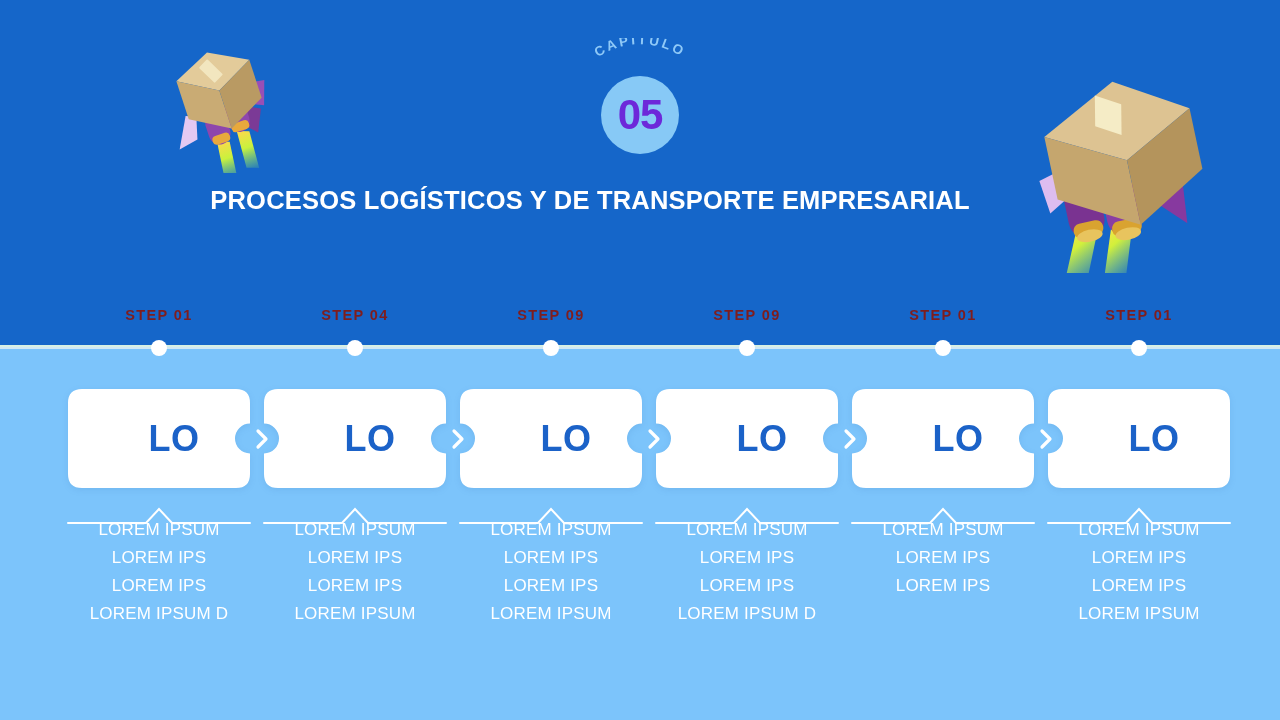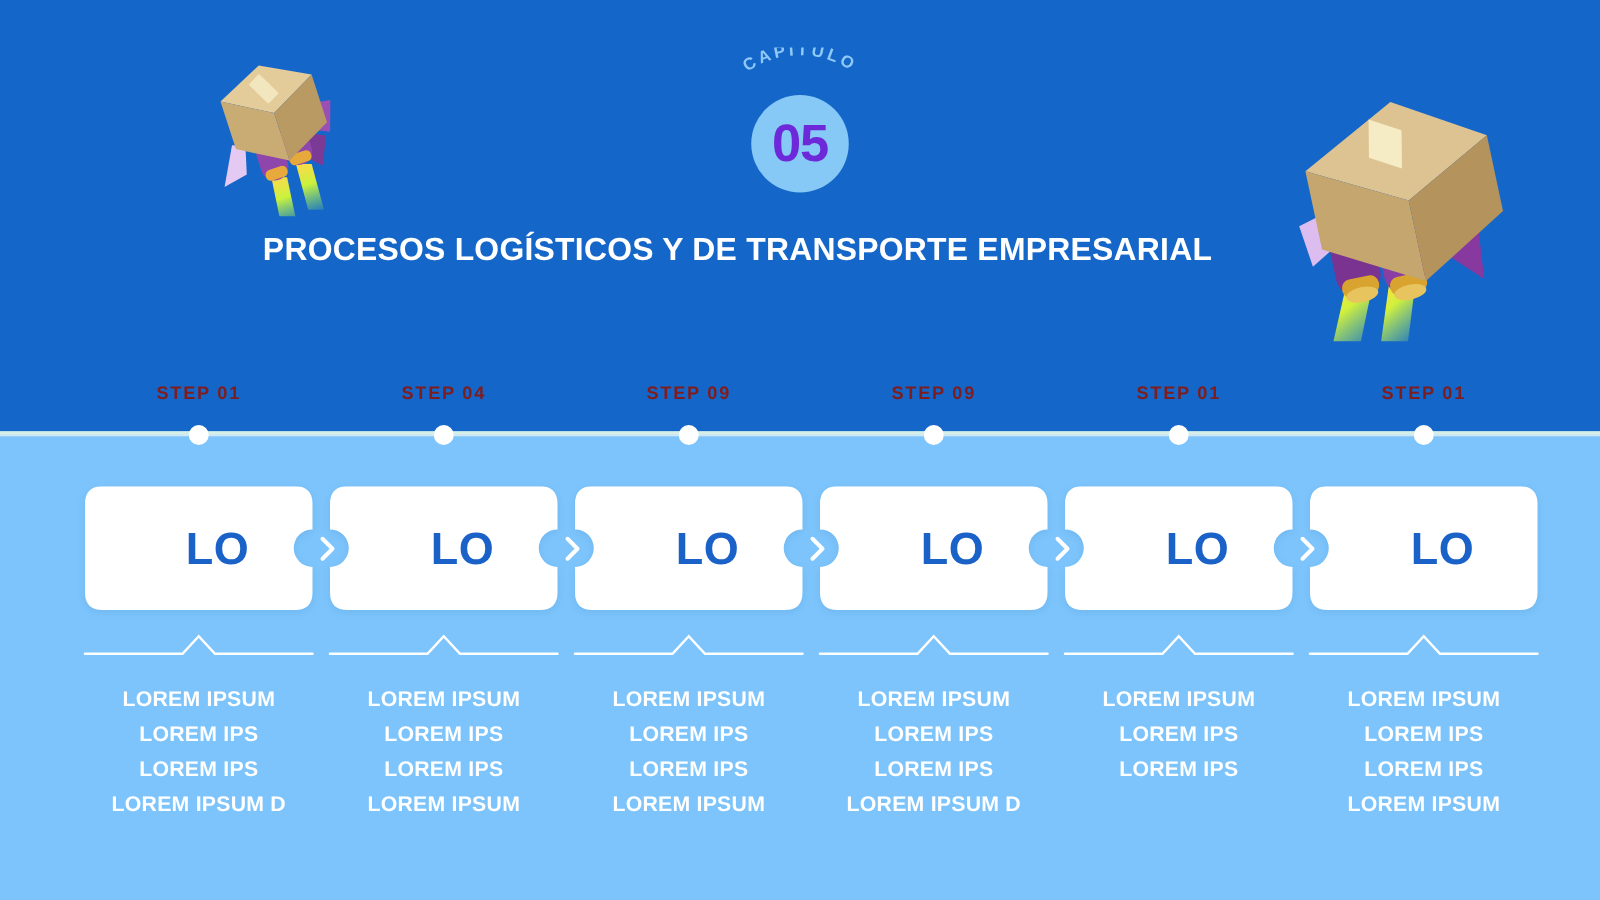--- a/index.html
+++ b/index.html
@@ -76,22 +76,22 @@
   }
   .chev {
     position:absolute; top:427px; width:22px; height:24px;
   }
 
   
   .bracket { position:absolute; top:505px; width:186px; height:22px; }
 
   
   .body-text {
-    position:absolute; top:546px; width:210px; text-align:center;
-    font-size:17px; color:#ffffff; line-height:28px; font-weight:700;
+    position:absolute; top:516px; width:210px; text-align:center;
+    font-size:17px; color:#ffffff; line-height:28px; font-weight:400;
     letter-spacing:0.2px;
   }
   .body-text div { white-space:nowrap; }
 </style>
 </head>
 <body>
 
 <div class="slide">
 
   <div class="top-band"></div>

